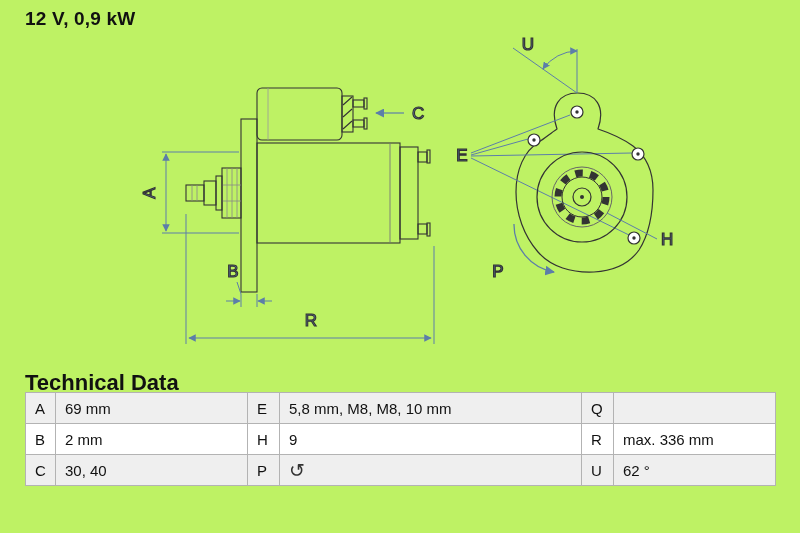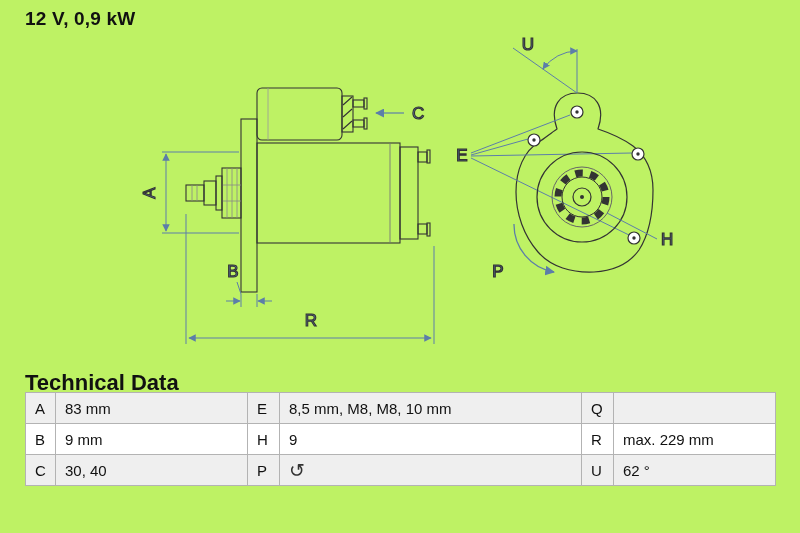--- a/index.html
+++ b/index.html
@@ -179,33 +179,33 @@
       <col style="width:30px">
         <col style="width:192px">
       <col style="width:32px">
         <col style="width:302px">
       <col style="width:32px">
         <col style="width:162px">
     </colgroup>
     <tbody>
       <tr class="alt">
         <td>A</td>
-        <td>83 mm</td>
+        <td>69 mm</td>
         <td>E</td>
-        <td>8,5 mm, M8, M8, 10 mm</td>
+        <td>5,8 mm, M8, M8, 10 mm</td>
         <td>Q</td>
         <td></td>
       </tr>
       <tr class="norm">
         <td>B</td>
-        <td>9 mm</td>
+        <td>2 mm</td>
         <td>H</td>
         <td>9</td>
         <td>R</td>
-        <td>max. 229 mm</td>
+        <td>max. 336 mm</td>
       </tr>
       <tr class="alt">
         <td>C</td>
         <td>30, 40</td>
         <td>P</td>
         <td>
           <span class="rot-icon">↺</span>
         </td>
         <td>U</td>
         <td>62 °</td>

